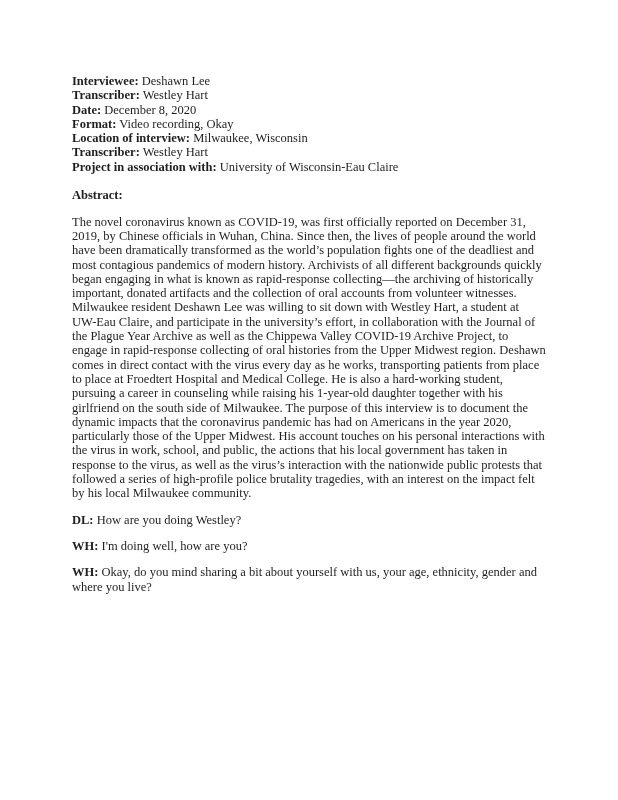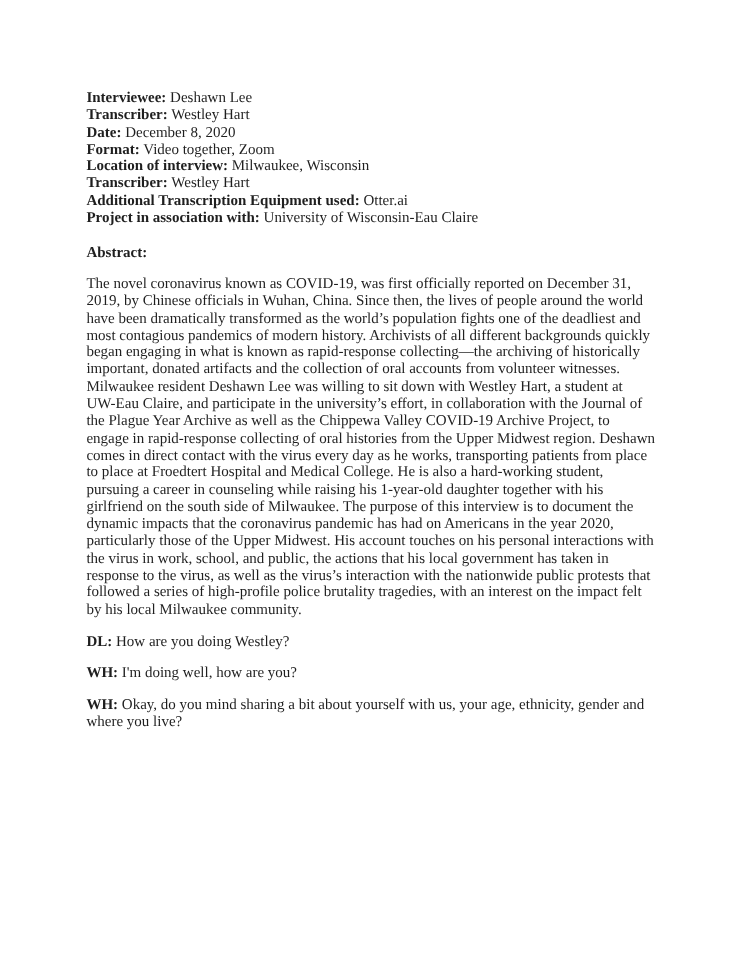--- a/index.html
+++ b/index.html
@@ -50,27 +50,26 @@
   <div class="content">
 
     <div>
 
         <p class="meta-line"><b>Interviewee:</b> <span>Deshawn Lee</span></p>
 
         <p class="meta-line"><b>Transcriber:</b> <span>Westley Hart</span></p>
 
         <p class="meta-line"><b>Date:</b> <span>December 8, 2020</span></p>
 
-        <p class="meta-line"><b>Format:</b> <span>Video together, Zoom</span></p>
+        <p class="meta-line"><b>Format:</b> <span>Video recording, Okay</span></p>
 
         <p class="meta-line"><b>Location of interview:</b> <span>Milwaukee, Wisconsin</span></p>
 
         <p class="meta-line"><b>Transcriber:</b> <span>Westley Hart</span></p>
 
-        <p class="meta-line"><b>Additional Transcription Equipment used:</b> <span>Otter.ai</span></p>
 
         <p class="meta-line"><b>Project in association with:</b> <span>University of Wisconsin-Eau Claire</span></p>
       </div>
 
     <p class="heading">Abstract:</p>
 
     <p class="para">The novel coronavirus known as COVID-19, was first officially reported on December 31, 2019, by Chinese officials in Wuhan, China. Since then, the lives of people around the world have been dramatically transformed as the world’s population fights one of the deadliest and most contagious pandemics of modern history. Archivists of all different backgrounds quickly began engaging in what is known as rapid-response collecting—the archiving of historically important, donated artifacts and the collection of oral accounts from volunteer witnesses. Milwaukee resident Deshawn Lee was willing to sit down with Westley Hart, a student at UW-Eau Claire, and participate in the university’s effort, in collaboration with the Journal of the Plague Year Archive as well as the Chippewa Valley COVID-19 Archive Project, to engage in rapid-response collecting of oral histories from the Upper Midwest region. Deshawn comes in direct contact with the virus every day as he works, transporting patients from place to place at Froedtert Hospital and Medical College. He is also a hard-working student, pursuing a career in counseling while raising his 1-year-old daughter together with his girlfriend on the south side of Milwaukee. The purpose of this interview is to document the dynamic impacts that the coronavirus pandemic has had on Americans in the year 2020, particularly those of the Upper Midwest. His account touches on his personal interactions with the virus in work, school, and public, the actions that his local government has taken in response to the virus, as well as the virus’s interaction with the nationwide public protests that followed a series of high-profile police brutality tragedies, with an interest on the impact felt by his local Milwaukee community.</p>
 
     <div>
 

